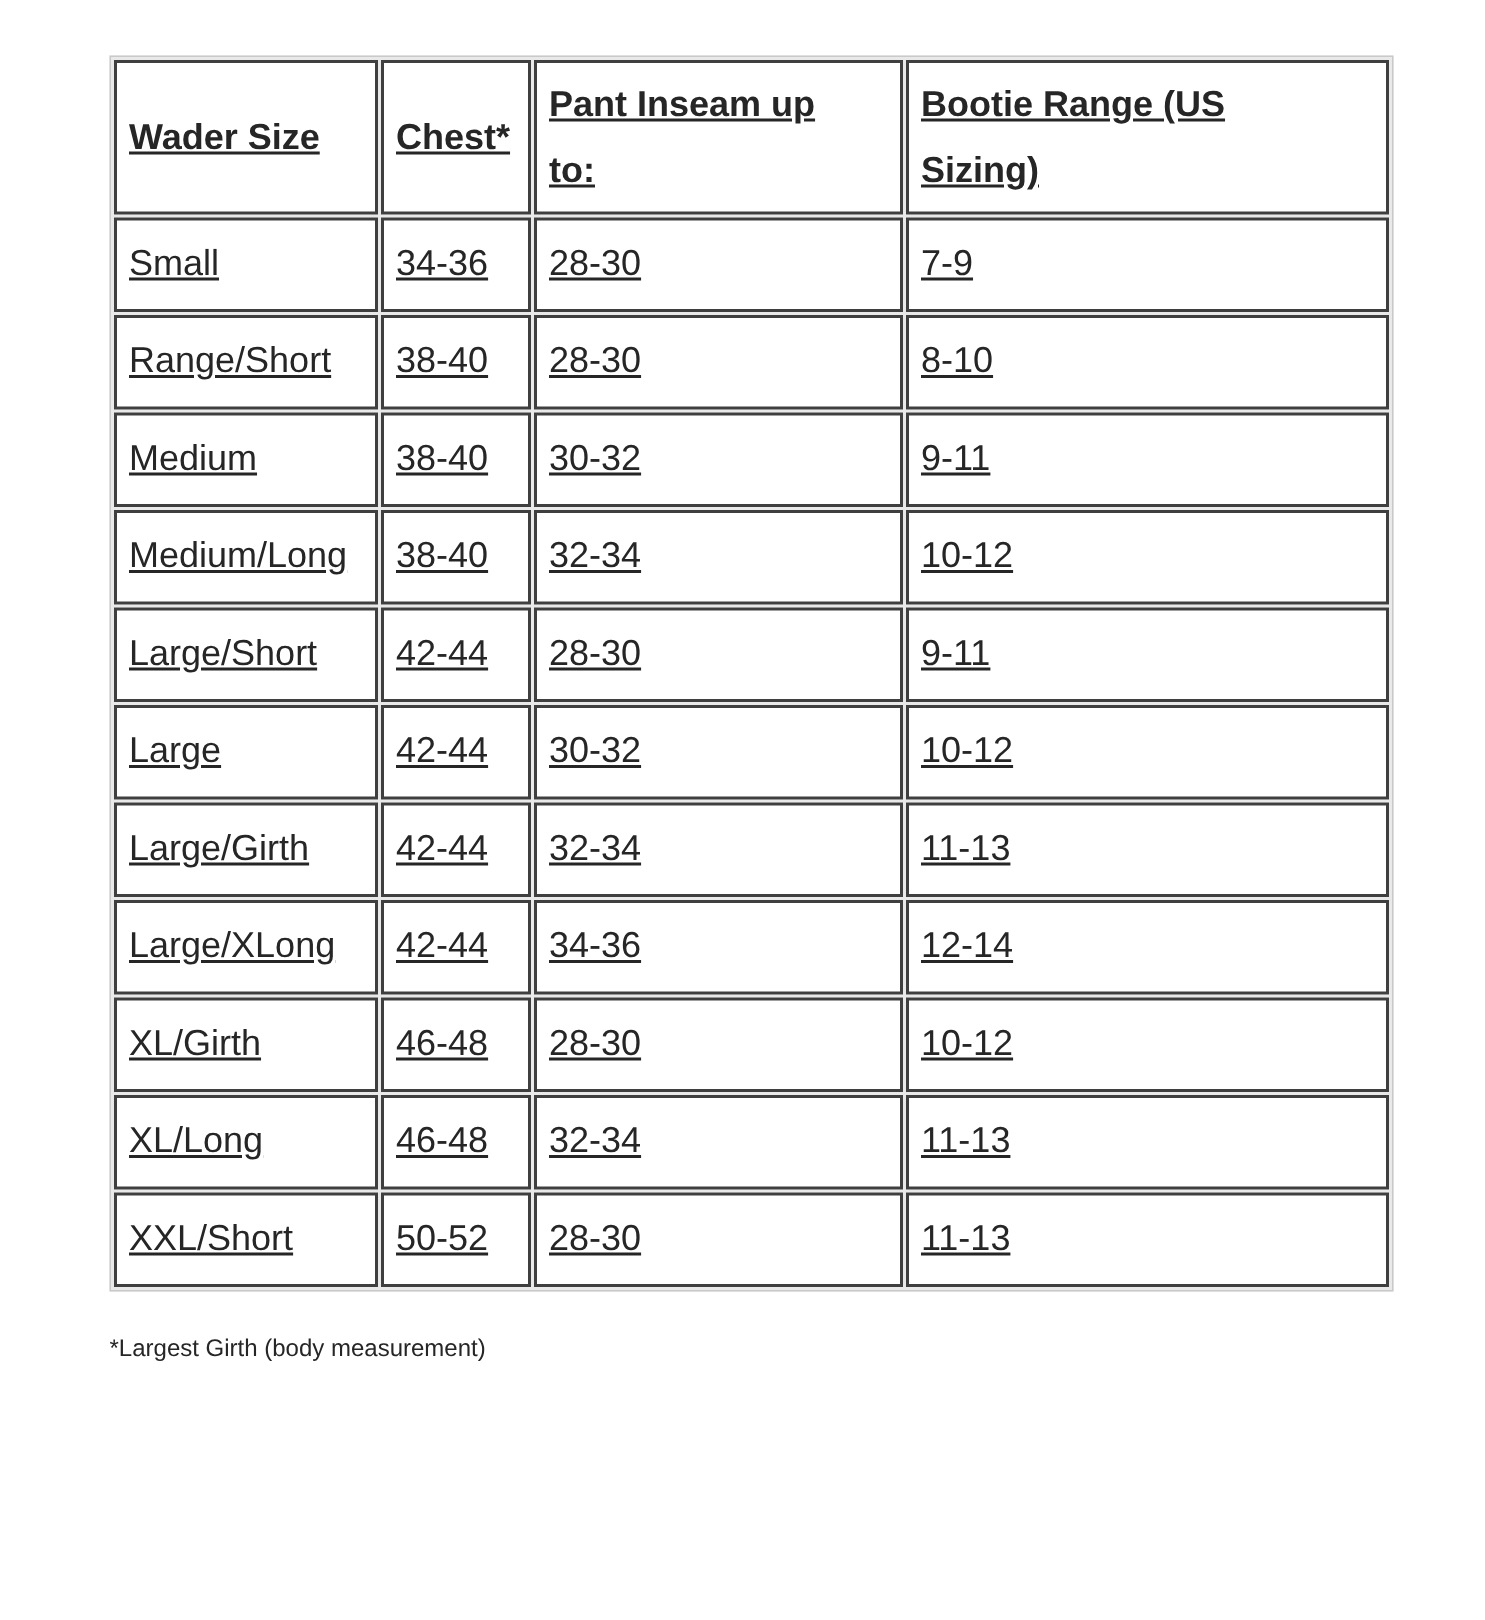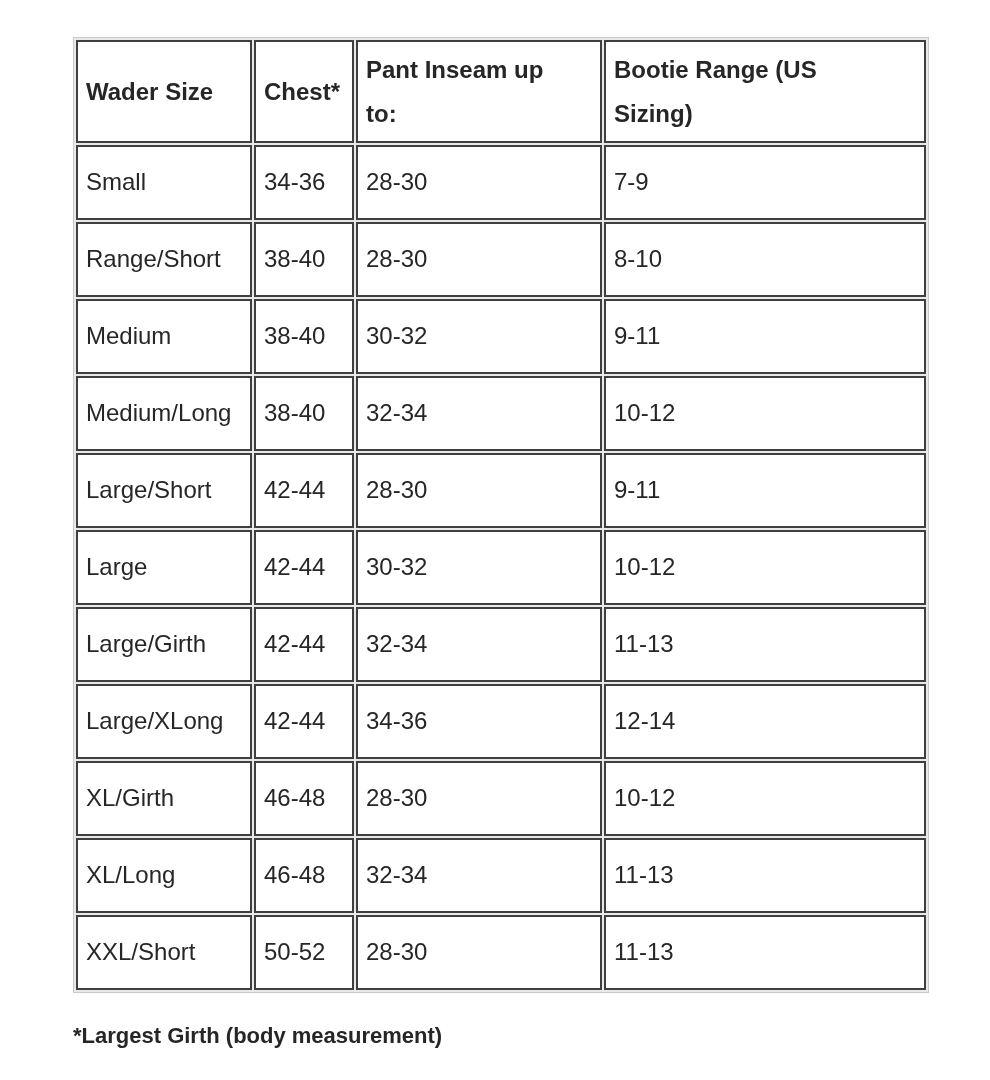--- a/index.html
+++ b/index.html
@@ -19,48 +19,48 @@
   .page {
     padding: 37px 73px 20px 73px;
   }
   table.size-chart {
     border-collapse: separate;
     border-spacing: 2px;
     table-layout: fixed;
     width: 844px;
     background: var(--spacing-bg);
     border: 1px solid var(--border-light);
+    text-decoration: underline;
   }
   th, td {
     box-sizing: border-box;
     background: var(--cell-bg);
     border: 2px solid var(--border-dark);
     text-align: left;
     vertical-align: middle;
     font-size: 24px;
     color: var(--text);
     overflow: hidden;
   }
   th {
     font-weight: bold;
     white-space: pre-line;
     line-height: 1.8;
     padding: 4px 8px;
     height: 103px;
   }
   td {
     padding: 2px 8px;
-    height: 75px;
+    height: 63px;
     line-height: 1.2;
   }
   .footnote {
     margin-top: 30px;
-    font-size: 22px;
+    font-size: 16px;
     color: var(--text);
-    font-weight: bold;
   }
 </style>
 </head>
 <body>
 
 <div class="page">
 
   <table class="size-chart">
     <colgroup>
       <col style="width:176px">

